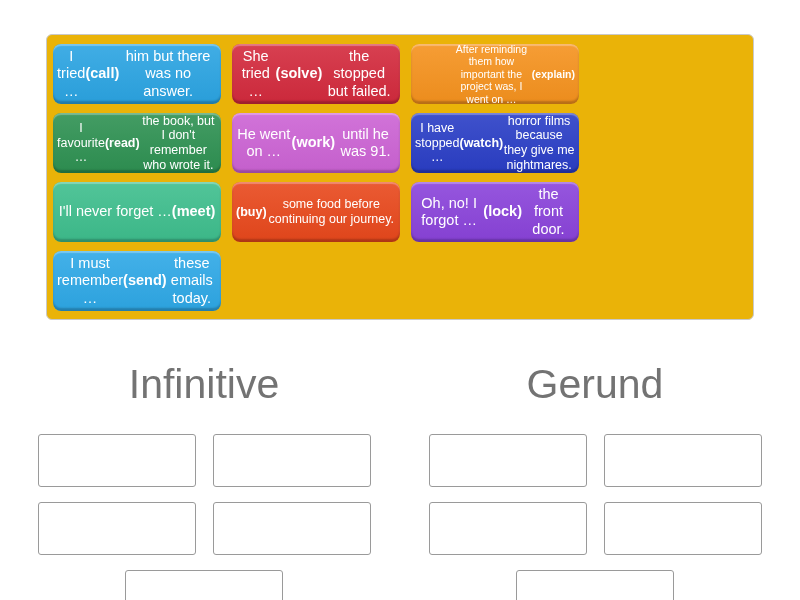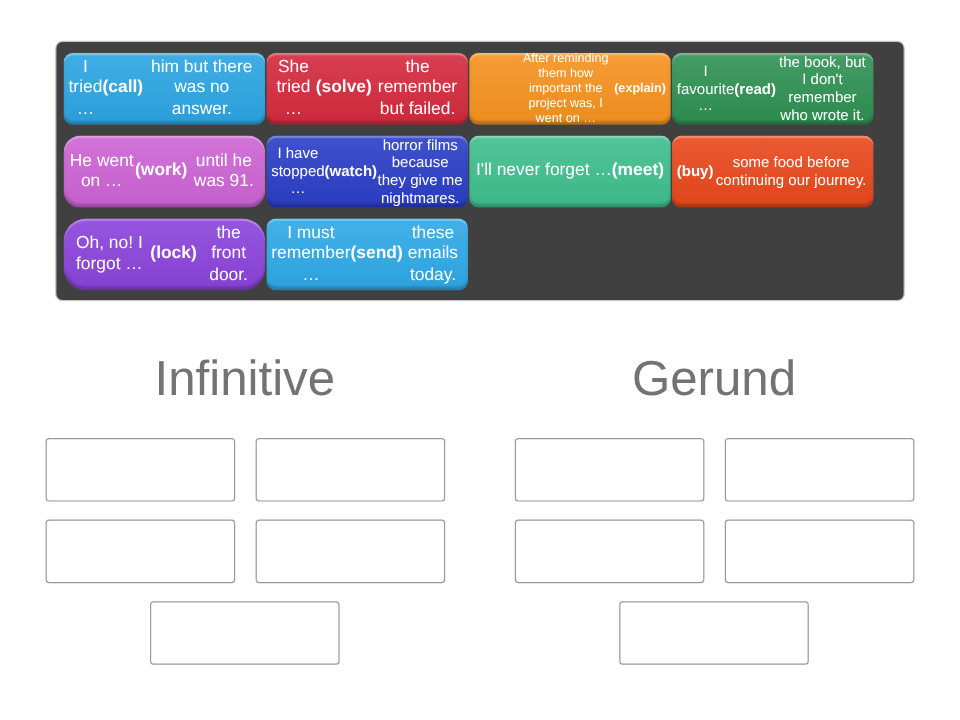--- a/index.html
+++ b/index.html
@@ -12,22 +12,22 @@
   
   .card-pool{
     box-sizing:border-box;
     width:708px;
     margin:34px auto 0;
     border:1px solid #c9c9c9;
     border-radius:6px;
     padding:9px 6px 8px;
     display:flex;
     flex-wrap:wrap;
-    gap:9px 1px;
-    background:#404040;
+    gap:9px 11px;
+    background:#eab308;
   }
   .card{
     box-sizing:border-box;
     width:168px;
     height:60px;
     border-radius:8px;
     display:flex;
     align-items:center;
     justify-content:center;
     text-align:center;
@@ -83,50 +83,50 @@
 
 <div class="card-pool">
     <div class="card size-l" style="background-color: rgb(43, 164, 226);">
       <span>I tried … </span>
       <b>(call)</b>
       <span> him but there was no answer.</span>
     </div>
     <div class="card size-l" style="background-color: rgb(211, 42, 61);">
       <span>She tried … </span>
       <b>(solve)</b>
-      <span> the remember but failed.</span>
+      <span> the stopped but failed.</span>
     </div>
     <div class="card size-s" style="background-color: rgb(245, 146, 30); padding-left: 40px;">
       <span>After reminding them how important the project was, I went on … </span>
       <b>(explain)</b>
     </div>
     <div class="card size-m" style="background-color: rgb(46, 145, 82);">
       <span>I favourite … </span>
       <b>(read)</b>
       <span> the book, but I don't remember who wrote it.</span>
     </div>
-    <div class="card size-l" style="background-color: rgb(204, 99, 212); border-radius: 14px;">
+    <div class="card size-l" style="background-color: rgb(204, 99, 212);">
       <span>He went on … </span>
       <b>(work)</b>
       <span> until he was 91.</span>
     </div>
     <div class="card size-m" style="background-color: rgb(42, 62, 198);">
       <span>I have stopped … </span>
       <b>(watch)</b>
       <span> horror films because they give me nightmares.</span>
     </div>
     <div class="card size-l" style="background-color: rgb(62, 190, 141);">
       <span>I'll never forget … </span>
       <b>(meet)</b>
     </div>
     <div class="card size-m" style="background-color: rgb(232, 72, 28);">
       <b>(buy)</b>
       <span> some food before continuing our journey.</span>
     </div>
-    <div class="card size-l" style="background-color: rgb(138, 67, 218); border-radius: 19px;">
+    <div class="card size-l" style="background-color: rgb(138, 67, 218);">
       <span>Oh, no! I forgot … </span>
       <b>(lock)</b>
       <span> the front door.</span>
     </div>
     <div class="card size-l" style="background-color: rgb(46, 168, 230);">
       <span>I must remember … </span>
       <b>(send)</b>
       <span> these emails today.</span>
     </div>
   </div>

